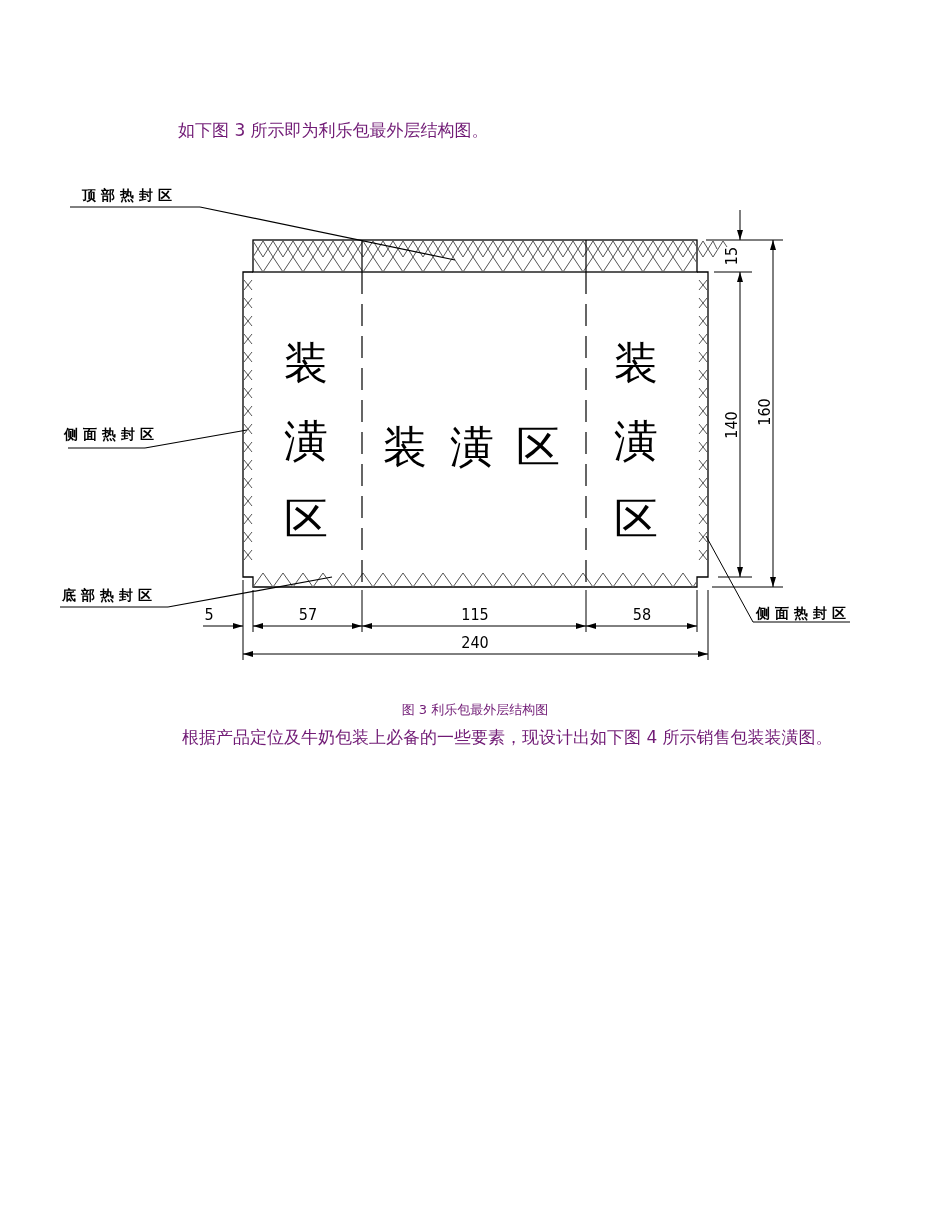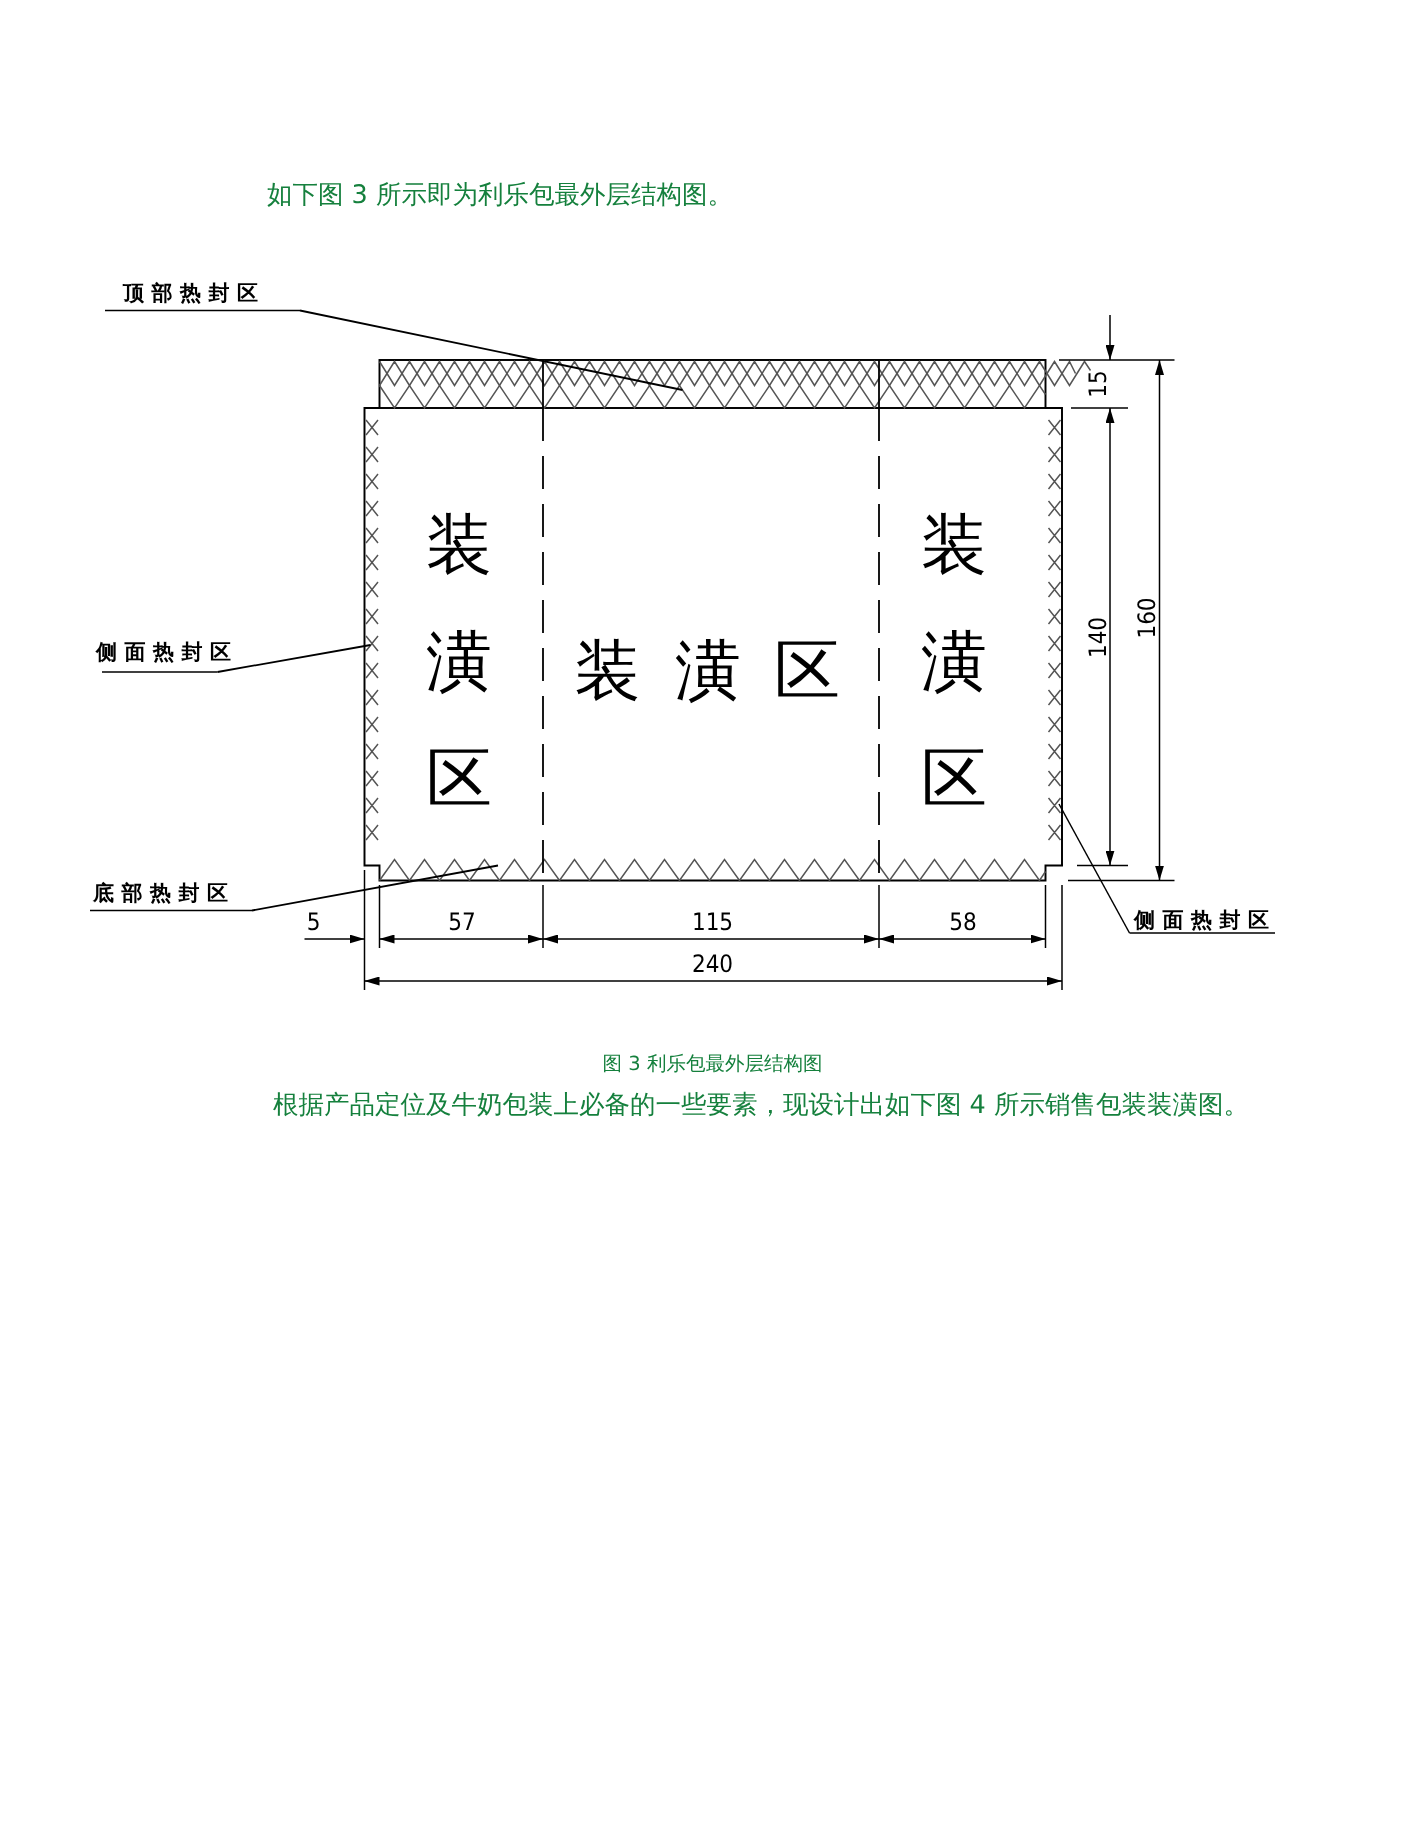--- a/index.html
+++ b/index.html
@@ -2,21 +2,21 @@
 <html><head>
 <meta charset="utf-8">
 <style>
   html, body { margin: 0; padding: 0; background: #ffffff; }
   body {
     width: 950px; height: 1230px; position: relative; overflow: hidden;
     font-family: "DejaVu Sans", "Liberation Sans", sans-serif; color: #000;
   }
   .para {
     position: absolute; font-size: 17px; line-height: 26px; margin: 0;
-    color: #15803d;
+    color: #701a75;
   }
   #p1 { left: 178px; top: 117px; }
   #caption { left: 0; width: 950px; top: 700px; text-align: center; font-size: 13px; line-height: 20px; }
   #p2 { left: 144px; top: 724px; width: 690px; text-indent: 38px; }
   svg.drawing { position: absolute; left: 0; top: 0; }
   svg text { font-family: "DejaVu Sans", "Liberation Sans", sans-serif; }
   .label-bold { font-weight: bold; font-size: 14px; letter-spacing: 5px; }
   .dim { font-family: "DejaVu Sans Condensed", "DejaVu Sans", sans-serif; font-size: 16px; }
   .big { font-size: 44px; }
 </style>

